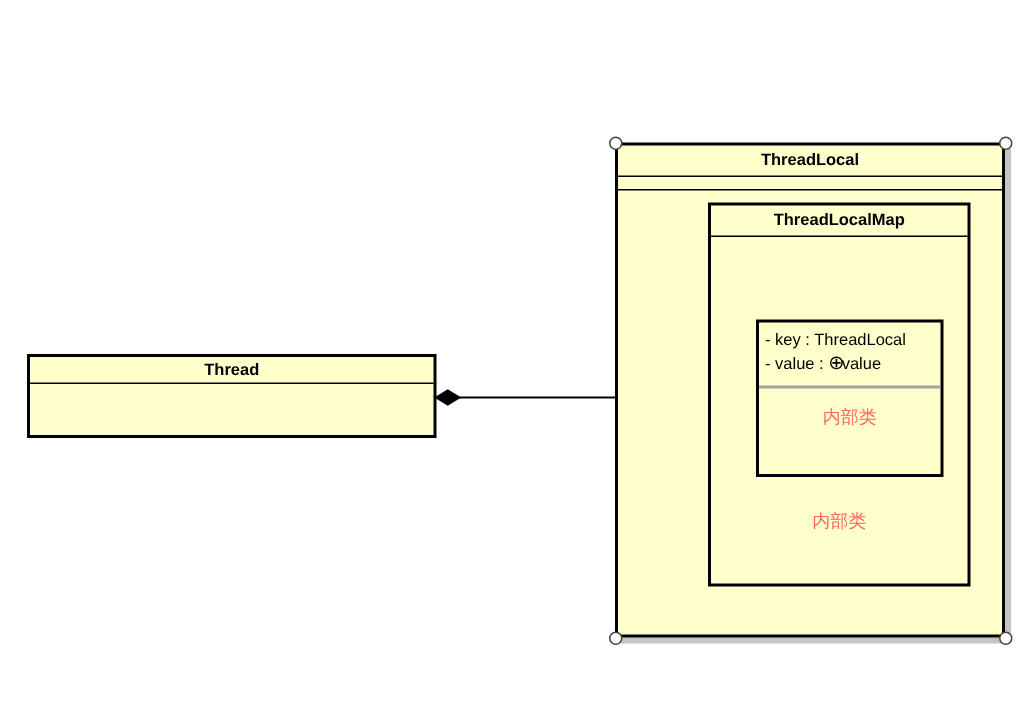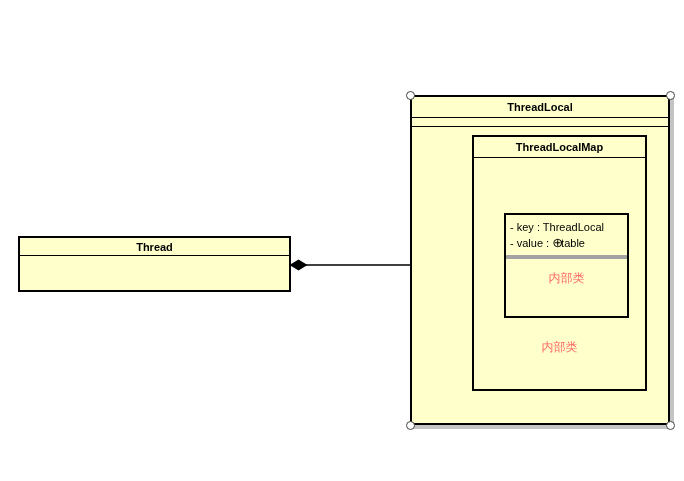--- a/index.html
+++ b/index.html
@@ -67,21 +67,21 @@
   }
   .map-inner-label {
     position: absolute; left: 0; width: 171px; top: 202px;
     text-align: center;
   }
 
   
   .entry-box { left: 30px; top: 76px; width: 125px; height: 105px; }
   .entry-title { height: 17px; }
   .entry-attrs {
-    height: 44px; border-bottom: 4px solid #a3a3a3;
+    height: 44px; border-bottom: 2px solid #a3a3a3;
     padding: 4px 0 0 4px;
     box-sizing: border-box;
     line-height: 16px;
   }
   .entry-body {
     height: 39px;
     display: flex; align-items: center; justify-content: center;
   }
   .anchor-glyph {
     font-size: 13px; line-height: 1;
@@ -117,21 +117,21 @@
   <div class="uml-box threadlocal-box">
     <div class="compartment-title tl-title">ThreadLocal</div>
     <div class="tl-empty"></div>
 
     <div class="uml-box map-box">
       <div class="compartment-title map-title">ThreadLocalMap</div>
 
       <div class="uml-box entry-box">
         <div class="entry-attrs">
           <div class="attr-line">- key : ThreadLocal</div>
-          <div class="attr-line"><span>- value : </span><span class="anchor-glyph">⊕</span><span>table</span></div>
+          <div class="attr-line"><span>- value : </span><span class="anchor-glyph">⊕</span><span>value</span></div>
         </div>
         <div class="entry-body">
           <span class="inner-label">内部类</span>
         </div>
       </div>
 
       <div class="inner-label map-inner-label">内部类</div>
     </div>
   </div>
 

